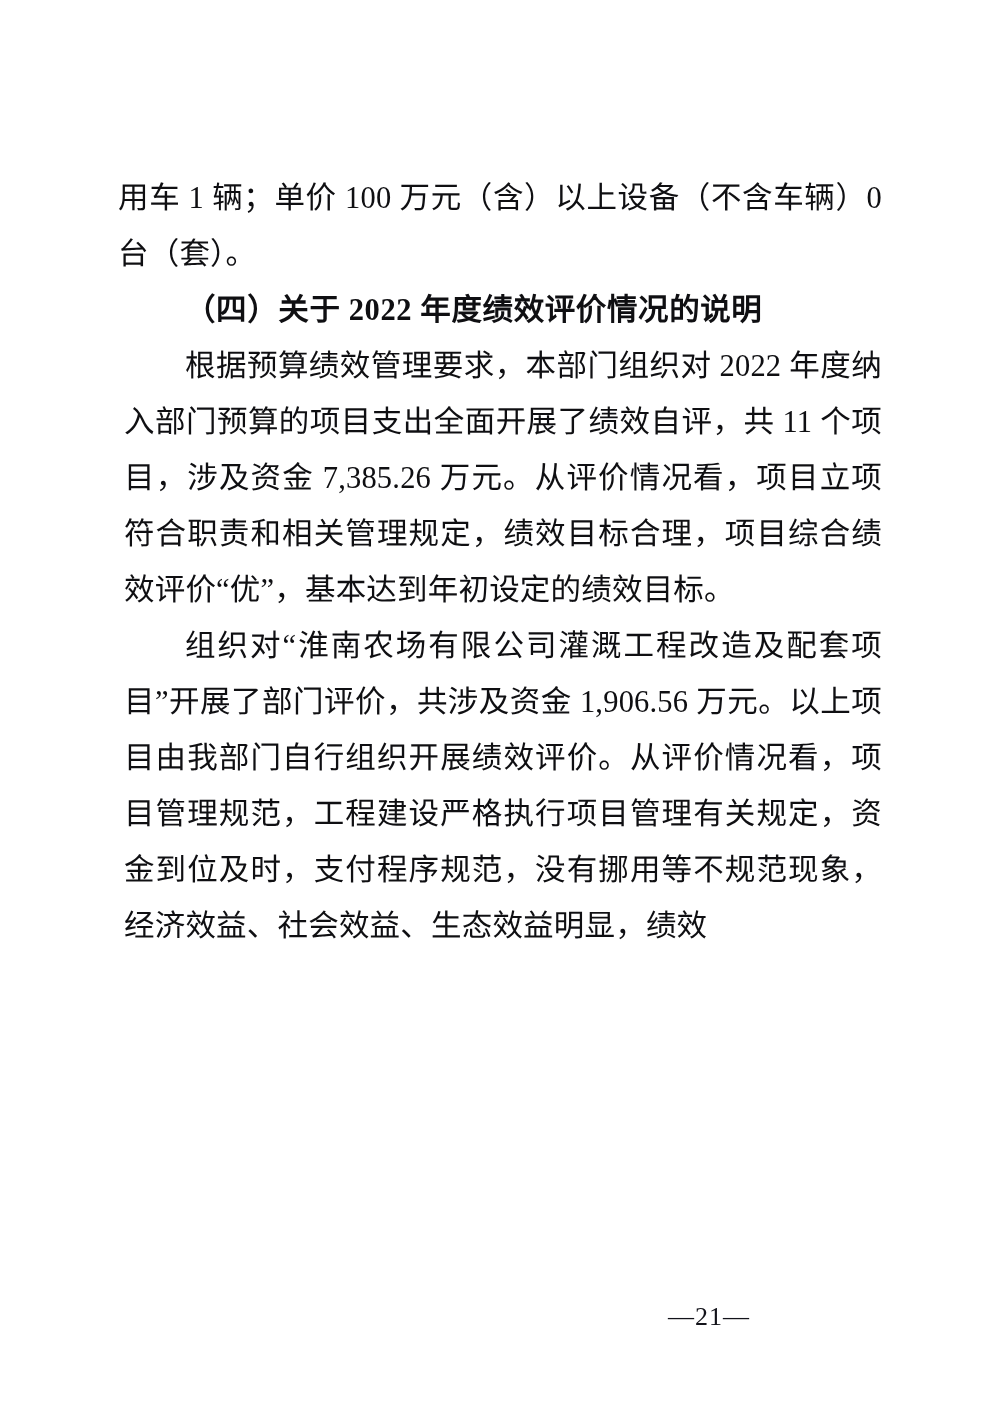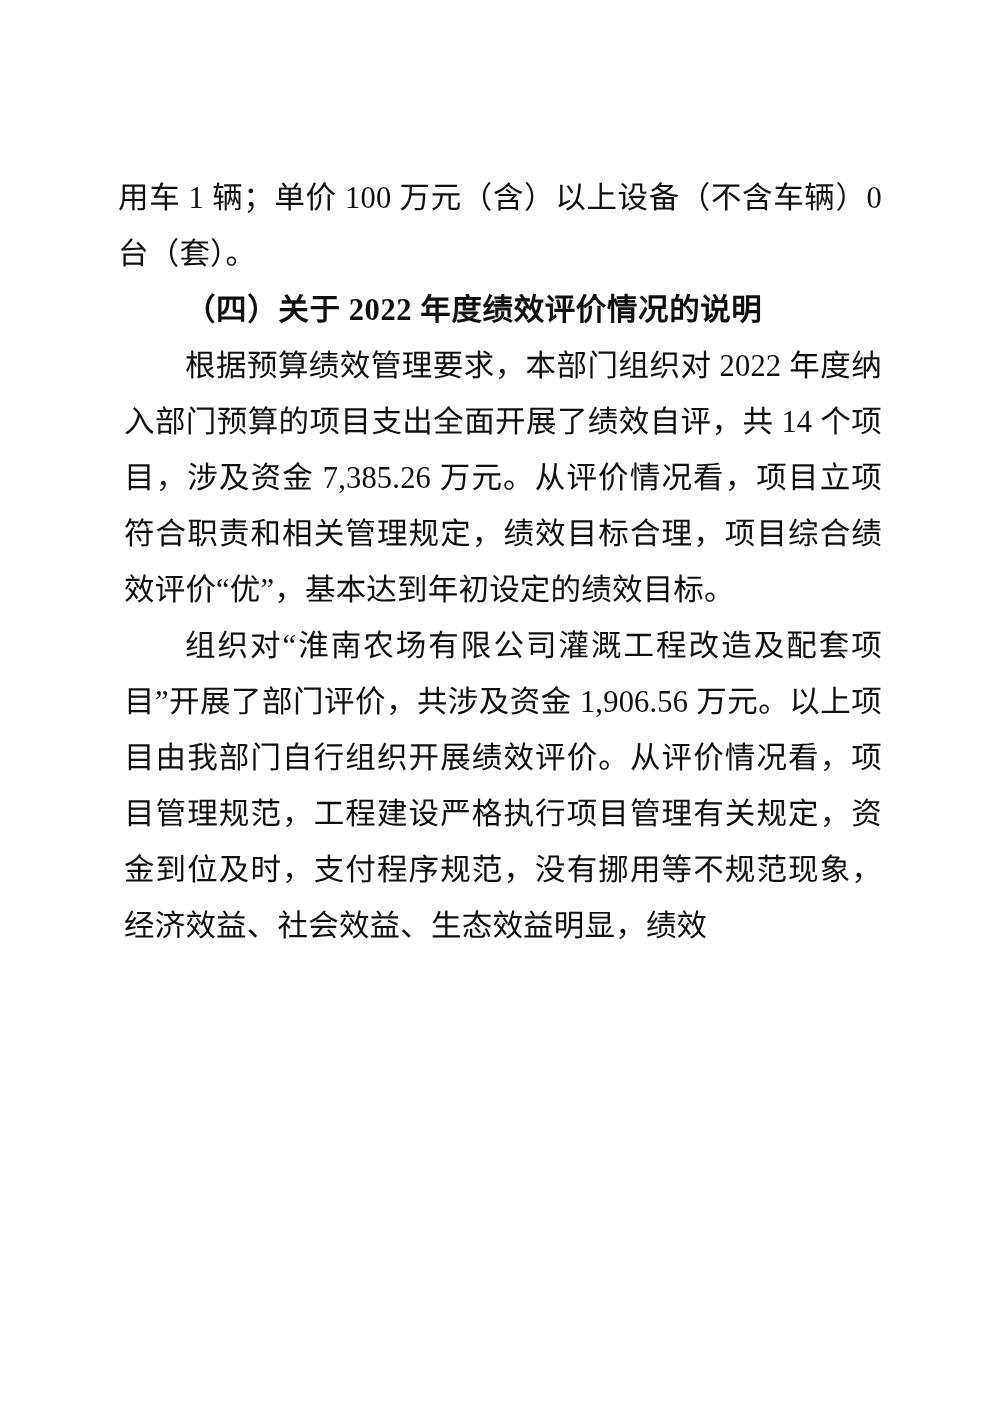--- a/index.html
+++ b/index.html
@@ -61,20 +61,21 @@
 <body>
 
 <div class="page">
   <div class="doc-body">
 
     <p class="para">用车 1 辆；单价 100 万元（含）以上设备（不含车辆）0 台（套）。</p>
 
     <p class="para heading">（四）关于 2022 年度绩效评价情况的说明</p>
 
 
-    <p class="para indent">根据预算绩效管理要求，本部门组织对 2022 年度纳入部门预算的项目支出全面开展了绩效自评，共 14 个项目，涉及资金 7,385.26 万元。从评价情况看，项目立项符合职责和相关管理规定，绩效目标合理，项目综合绩效评价“优”，基本达到年初设定的绩效目标。</p>
+    <p class="para indent">根据预算绩效管理要求，本部门组织对 2022 年度纳入部门预算的项目支出全面开展了绩效自评，共 11 个项目，涉及资金 7,385.26 万元。从评价情况看，项目立项符合职责和相关管理规定，绩效目标合理，项目综合绩效评价“优”，基本达到年初设定的绩效目标。</p>
 
 
     <p class="para indent">组织对“淮南农场有限公司灌溉工程改造及配套项目”开展了部门评价，共涉及资金 1,906.56 万元。以上项目由我部门自行组织开展绩效评价。从评价情况看，项目管理规范，工程建设严格执行项目管理有关规定，资金到位及时，支付程序规范，没有挪用等不规范现象，经济效益、社会效益、生态效益明显，绩效</p>
 
   </div>
 
+  <div class="page-number">—21—</div>
 </div>
 
 </body></html>

